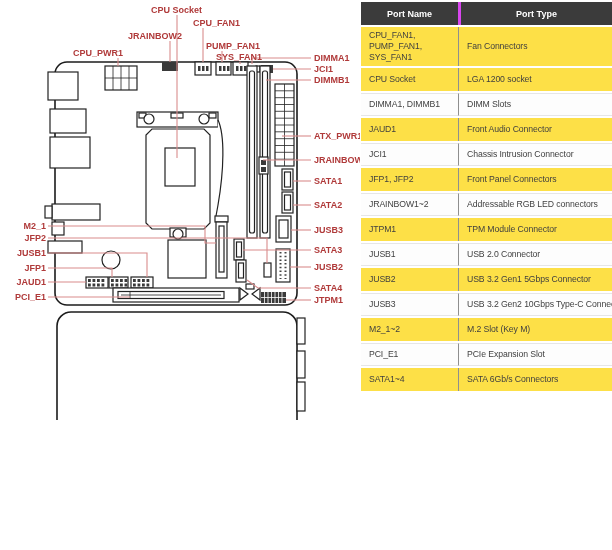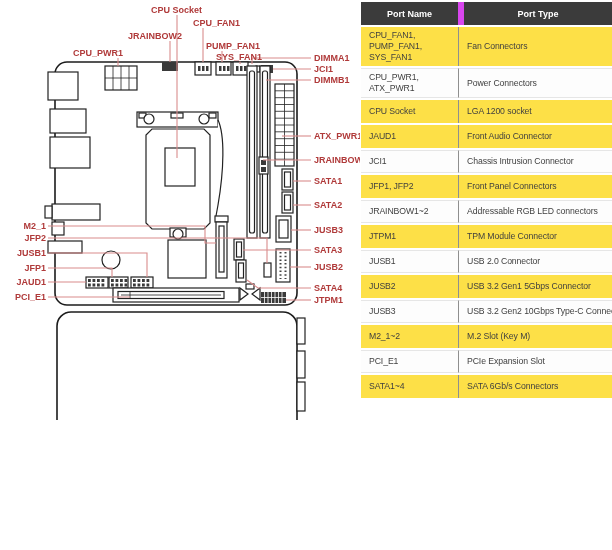--- a/index.html
+++ b/index.html
@@ -8,21 +8,21 @@
 
   .diagram-svg { position:absolute; left:0; top:0; }
 
   
   .porttable { position:absolute; left:361px; top:0; width:251px; }
   .porttable table { width:100%; border-collapse:separate; border-spacing:0 2px; table-layout:fixed; }
   .porttable th {
     background:#3b3b3b; color:#ffffff; font-size:9px; font-weight:bold;
     height:23px; text-align:center; vertical-align:middle;
   }
-  .porttable th.col-type { border-left:6px solid #d946ef; }
+  .porttable th.col-type { border-left:3px solid #d946ef; }
   .porttable td {
     font-size:8.7px; color:#3f3f3f; height:23px; vertical-align:middle;
     padding:3px 2px 3px 8px; line-height:11px; letter-spacing:-0.1px;
   }
   .porttable td.col-type { border-left:1px solid #8f8f8f; white-space:nowrap;margin-left:6px; }
   .porttable tr.gray td { background:#fde047; }
   .porttable tr.white td { background:#fdfdfd; border-top:1px solid #e6e6e6; border-bottom:1px solid #e6e6e6; }
   .porttable col.c1 { width:97px; }
 
   
@@ -287,27 +287,27 @@
         </colgroup>
       <tbody>
           <tr>
         <th>Port Name</th>
         <th class="col-type">Port Type</th>
       </tr>
       <tr class="gray">
         <td>CPU_FAN1, PUMP_FAN1, SYS_FAN1</td>
         <td class="col-type">Fan Connectors</td>
       </tr>
-      <tr class="white">
-        <td>CPU_PWR1, ATX_PWR1</td>
-        <td class="col-type">Power Connectors</td>
-      </tr>
       <tr class="gray">
         <td>CPU Socket</td>
         <td class="col-type">LGA 1200 socket</td>
+      </tr>
+      <tr class="white">
+        <td>DIMMA1, DIMMB1</td>
+        <td class="col-type">DIMM Slots</td>
       </tr>
       <tr class="gray">
         <td>JAUD1</td>
         <td class="col-type">Front Audio Connector</td>
       </tr>
       <tr class="white">
         <td>JCI1</td>
         <td class="col-type">Chassis Intrusion Connector</td>
       </tr>
       <tr class="gray">

